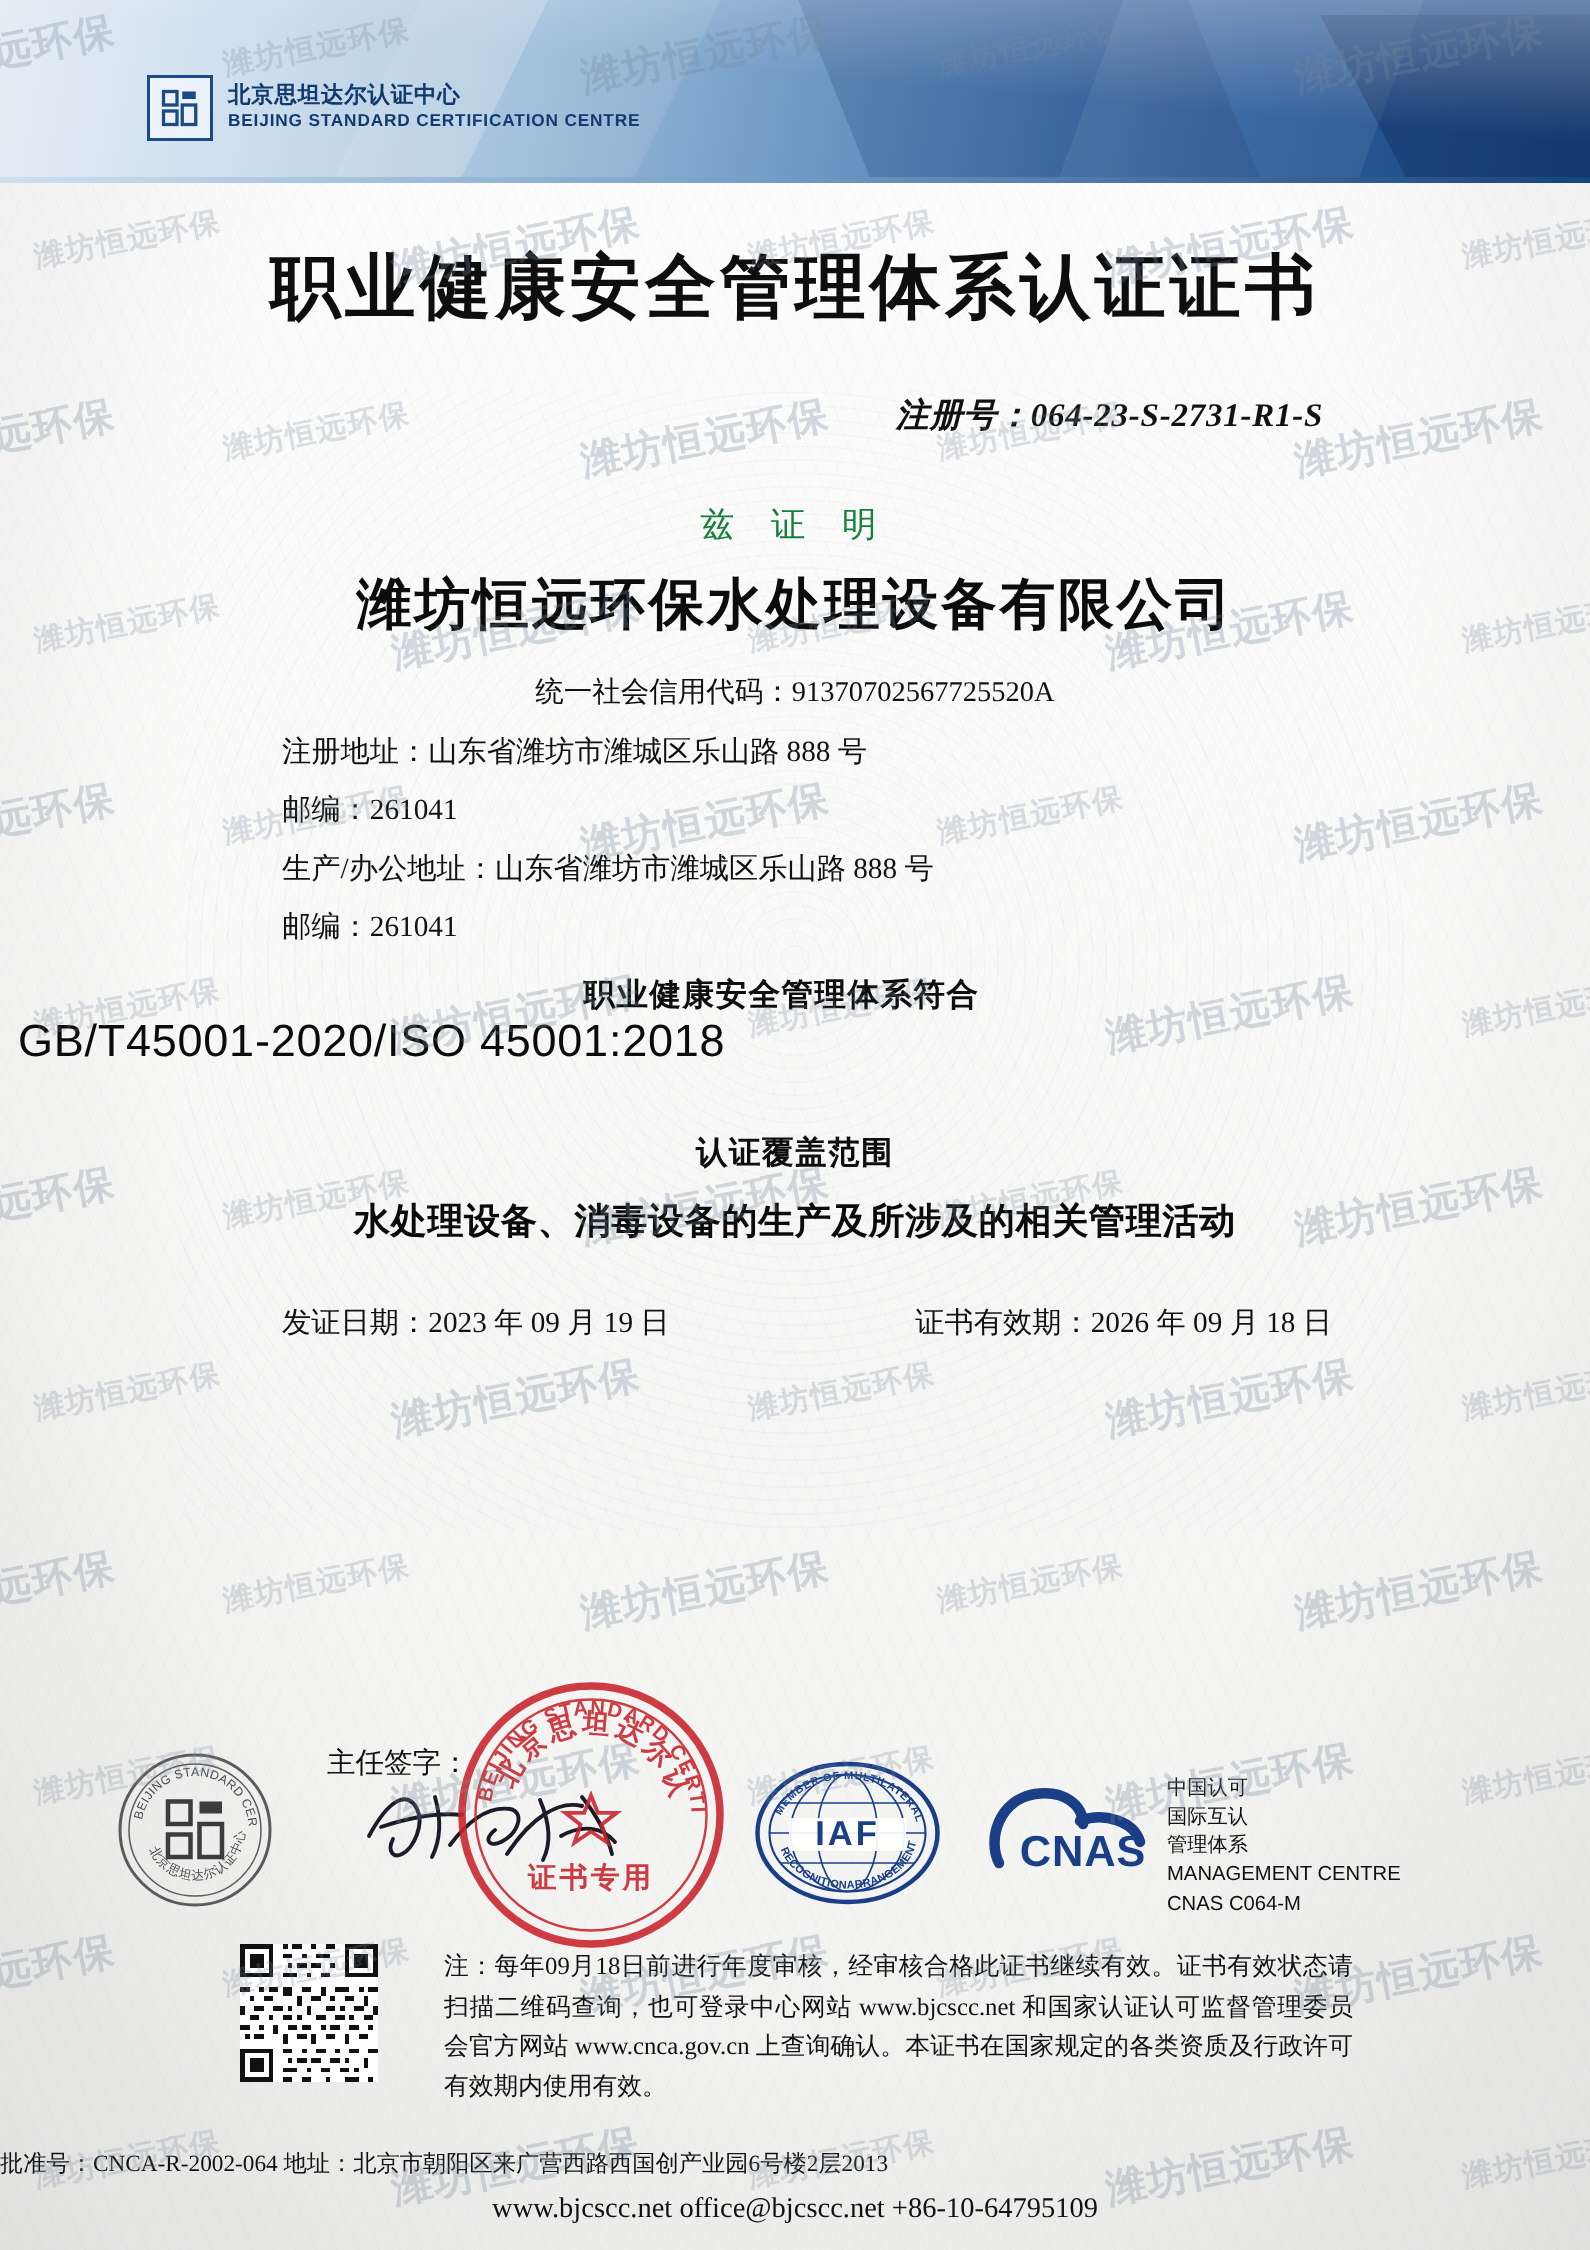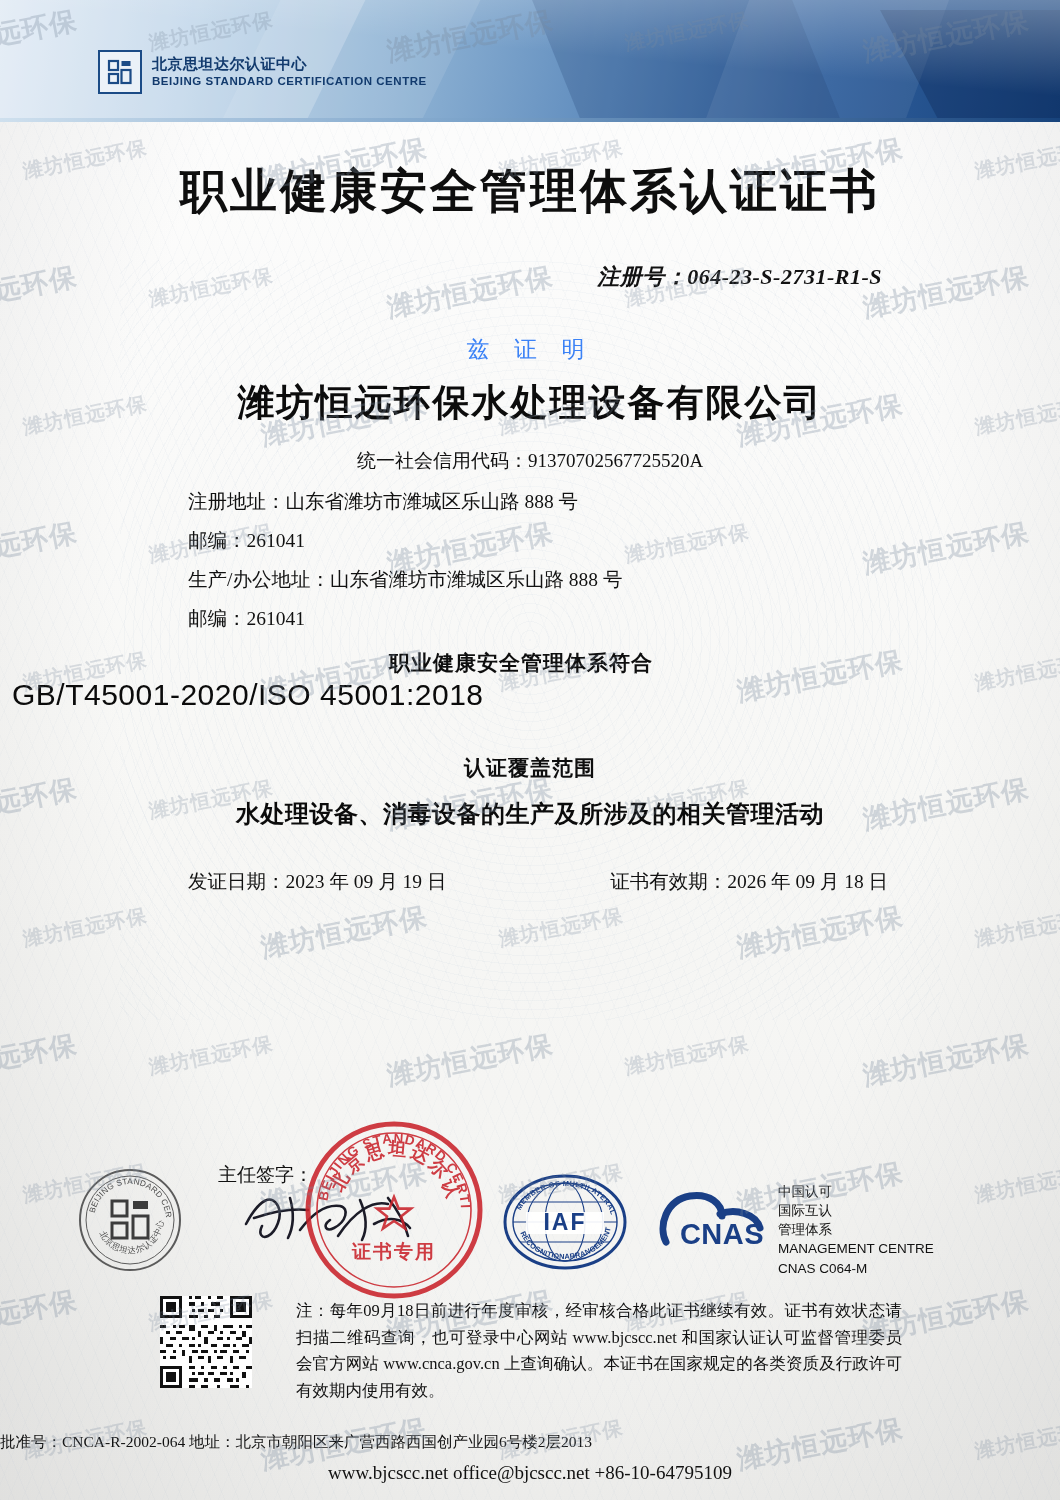--- a/index.html
+++ b/index.html
@@ -132,21 +132,21 @@
     letter-spacing: 0.5px;
   }
 
   .hereby {
     position: absolute;
     left: 0; top: 334px; width: 1060px;
     text-align: center;
     font-family: "Liberation Sans", sans-serif;
     font-size: 23px;
     letter-spacing: 9px;
-    color: #3b82f6;
+    color: #15803d;
   }
 
   .company {
     position: absolute;
     left: 0; top: 378px; width: 1060px;
     text-align: center;
     font-family: "Liberation Sans", sans-serif;
     font-weight: 700;
     font-size: 37px;
     letter-spacing: 2px;

